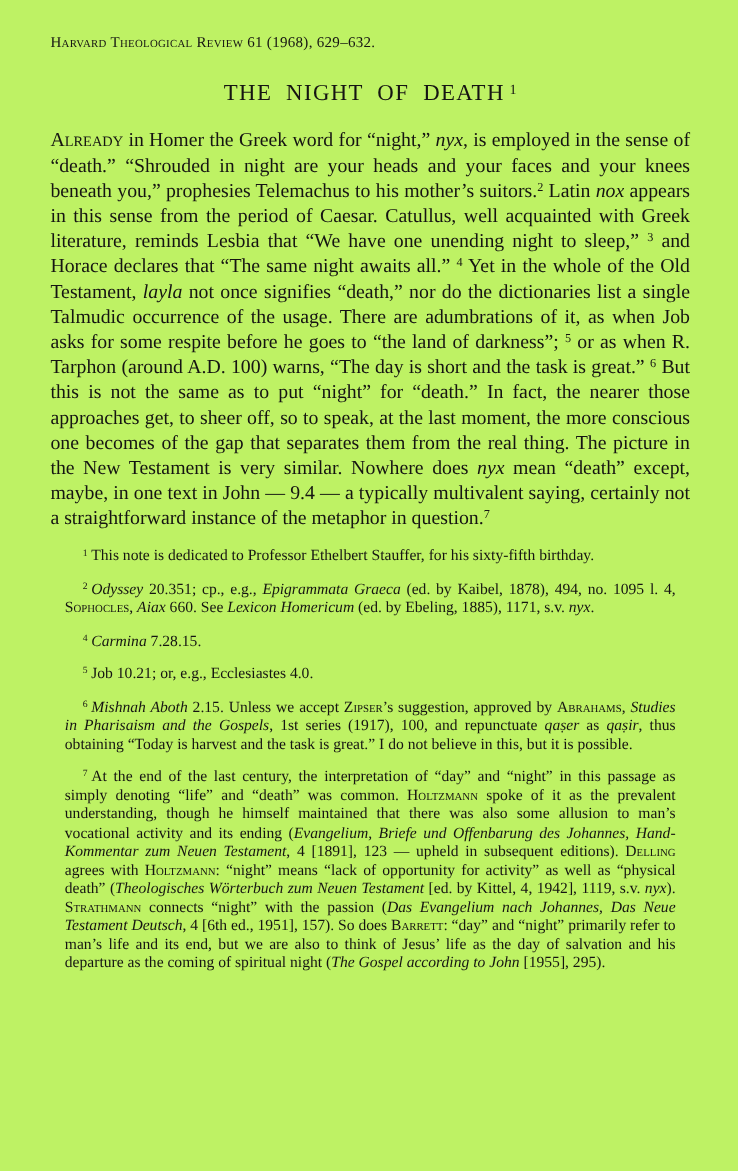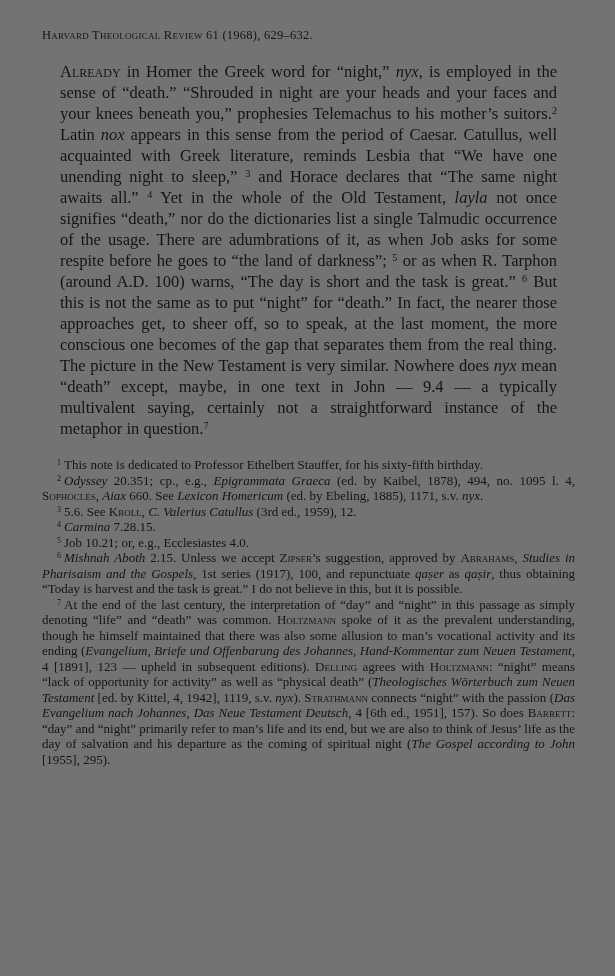--- a/index.html
+++ b/index.html
@@ -6,21 +6,21 @@
     margin: 0;
     padding: 0;
     background: #ffffff;
   }
   .page {
     position: relative;
     width: 615px;
     height: 976px;
     box-sizing: border-box;
     padding: 27px 40px 0 42px;
-    background: #737373;
+    background: #bef264;
     color: #151412;
     font-family: "Liberation Serif", "DejaVu Serif", serif;
     overflow: hidden;
   }
   .header {
     font-size: 12.5px;
     line-height: 16px;
     letter-spacing: 0.02em;
   }
   .sc { font-variant: small-caps; }
@@ -45,46 +45,46 @@
     vertical-align: baseline;
     position: relative;
     top: -0.45em;
   }
   .body {
     margin-top: 17px;
     font-size: 16.5px;
     line-height: 21px;
     text-align: justify;
   }
-  .para { margin: 18px; }
+  .para { margin: 0; }
   .para.indent { text-indent: 15px; }
   .footnotes {
     margin-top: 13px;
     font-size: 13px;
     line-height: 15.5px;
     text-align: justify;
   }
-  .footnote { margin: 0; text-indent: 15px; }
+  .footnote { margin: 12px; text-indent: 15px; }
   .footnote sup { margin-right: 3px; }
 </style>
 </head>
 <body>
 
 <div class="page">
 
   <div class="header"><span class="sc">Harvard Theological Review</span><span> 61 (1968), 629–632.</span></div>
 
+  <h1 class="title"><span>THE NIGHT OF DEATH</span><sup>1</sup></h1>
 
   <div class="body">
     <p class="para"><span class="sc">Already</span><span> in Homer the Greek word for “night,” </span><span class="it">nyx</span><span>, is employed in the sense of “death.” “Shrouded in night are your heads and your faces and your knees beneath you,” prophesies Telemachus to his mother’s suitors.</span><sup>2</sup><span> Latin </span><span class="it">nox</span><span> appears in this sense from the period of Caesar. Catullus, well acquainted with Greek literature, reminds Lesbia that “We have one unending night to sleep,” </span><sup>3</sup><span> and Horace declares that “The same night awaits all.” </span><sup>4</sup><span> Yet in the whole of the Old Testament, </span><span class="it">layla</span><span> not once signifies “death,” nor do the dictionaries list a single Talmudic occurrence of the usage. There are adumbrations of it, as when Job asks for some respite before he goes to “the land of darkness”; </span><sup>5</sup><span> or as when R. Tarphon (around A.D. 100) warns, “The day is short and the task is great.” </span><sup>6</sup><span> But this is not the same as to put “night” for “death.” In fact, the nearer those approaches get, to sheer off, so to speak, at the last moment, the more conscious one becomes of the gap that separates them from the real thing. The picture in the New Testament is very similar. Nowhere does </span><span class="it">nyx</span><span> mean “death” except, maybe, in one text in John — 9.4 — a typically multivalent saying, certainly not a straightforward instance of the metaphor in question.</span><sup>7</sup></p>
   </div>
 
   <div class="footnotes">
     <p class="footnote"><sup>1</sup><span><span>This note is dedicated to Professor Ethelbert Stauffer, for his sixty-fifth birthday.</span></span></p>
     <p class="footnote"><sup>2</sup><span><span class="it">Odyssey</span><span> 20.351; cp., e.g., </span><span class="it">Epigrammata Graeca</span><span> (ed. by Kaibel, 1878), 494, no. 1095 l. 4, </span><span class="sc">Sophocles</span><span>, </span><span class="it">Aiax</span><span> 660. See </span><span class="it">Lexicon Homericum</span><span> (ed. by Ebeling, 1885), 1171, s.v. </span><span class="it">nyx</span><span>.</span></span></p>
-    <p class="footnote"><sup>3</sup><span><span>5.6. See </span><span class="sc">Kroll</span><span>, </span><span class="it">C. Valerius Catullus</span><span> (3rd ed., 1959), 12.</span></span></p>
     <p class="footnote"><sup>4</sup><span><span class="it">Carmina</span><span> 7.28.15.</span></span></p>
     <p class="footnote"><sup>5</sup><span><span>Job 10.21; or, e.g., Ecclesiastes 4.0.</span></span></p>
     <p class="footnote"><sup>6</sup><span><span class="it">Mishnah Aboth</span><span> 2.15. Unless we accept </span><span class="sc">Zipser</span><span>’s suggestion, approved by </span><span class="sc">Abrahams</span><span>, </span><span class="it">Studies in Pharisaism and the Gospels</span><span>, 1st series (1917), 100, and repunctuate </span><span class="it">qaṣer</span><span> as </span><span class="it">qaṣir</span><span>, thus obtaining “Today is harvest and the task is great.” I do not believe in this, but it is possible.</span></span></p>
     <p class="footnote"><sup>7</sup><span><span>At the end of the last century, the interpretation of “day” and “night” in this passage as simply denoting “life” and “death” was common. </span><span class="sc">Holtzmann</span><span> spoke of it as the prevalent understanding, though he himself maintained that there was also some allusion to man’s vocational activity and its ending (</span><span class="it">Evangelium, Briefe und Offenbarung des Johannes, Hand-Kommentar zum Neuen Testament</span><span>, 4 [1891], 123 — upheld in subsequent editions). </span><span class="sc">Delling</span><span> agrees with </span><span class="sc">Holtzmann</span><span>: “night” means “lack of opportunity for activity” as well as “physical death” (</span><span class="it">Theologisches Wörterbuch zum Neuen Testament</span><span> [ed. by Kittel, 4, 1942], 1119, s.v. </span><span class="it">nyx</span><span>). </span><span class="sc">Strathmann</span><span> connects “night” with the passion (</span><span class="it">Das Evangelium nach Johannes, Das Neue Testament Deutsch</span><span>, 4 [6th ed., 1951], 157). So does </span><span class="sc">Barrett</span><span>: “day” and “night” primarily refer to man’s life and its end, but we are also to think of Jesus’ life as the day of salvation and his departure as the coming of spiritual night (</span><span class="it">The Gospel according to John</span><span> [1955], 295).</span></span></p>
   </div>
 
 </div>
 
 </body></html>

